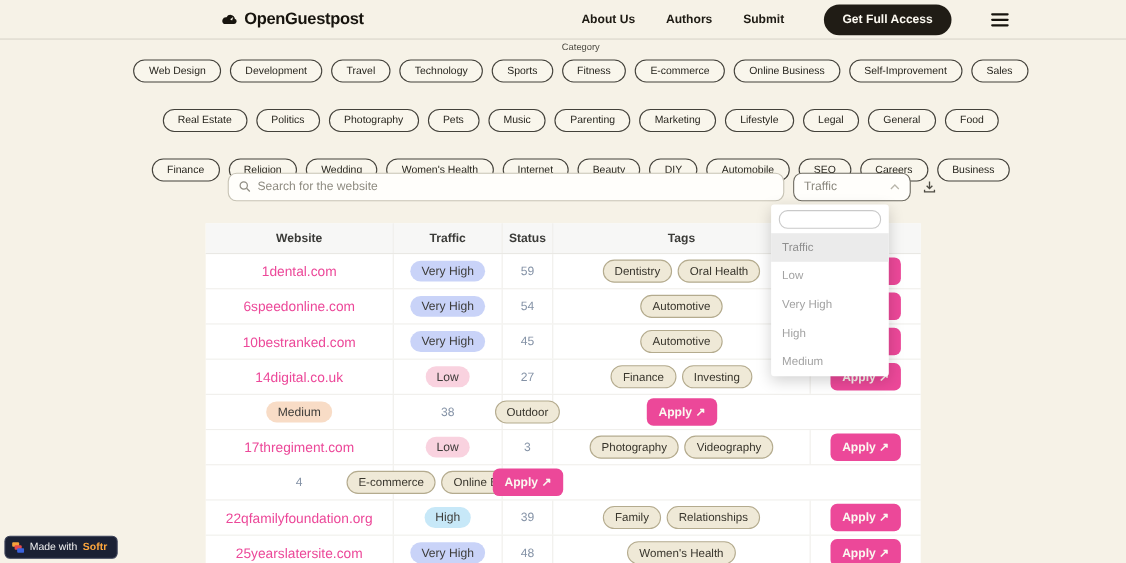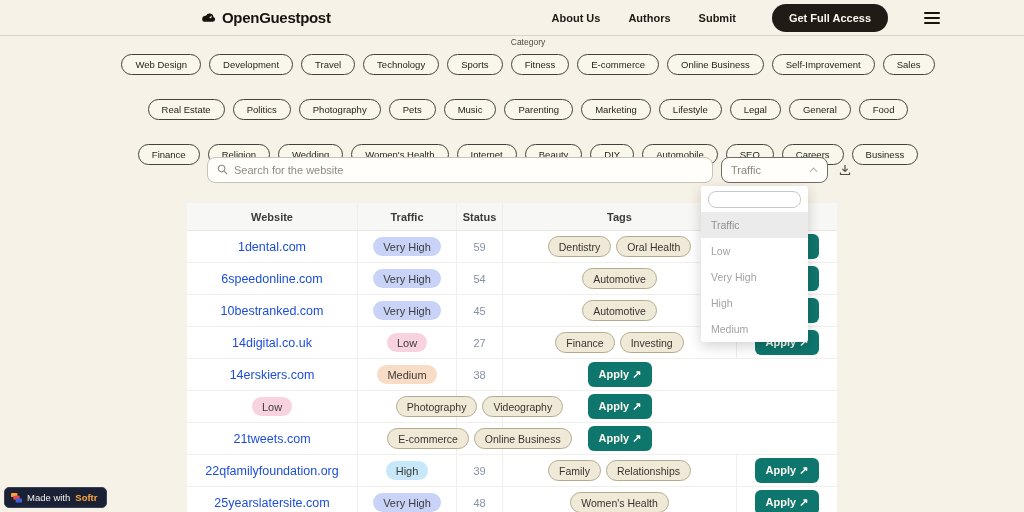--- a/index.html
+++ b/index.html
@@ -8,21 +8,21 @@
     font-family:"Liberation Sans", sans-serif;
     background:#f6f2e7;
     position:relative;
     color:#1e1b14;
   }
   
   .topbar {
     position:absolute; top:0; left:0; width:1024px; height:36px;
     border-bottom:1px solid #d8d4c9;
     display:flex; align-items:center;
-    padding:0 84px 0 200px;
+    padding:0 107px 0 200px;
   }
   .logo { display:flex; align-items:center; gap:5px; }
   .logo svg { width:17px; height:13px; }
   .logo-text { font-size:15px; font-weight:800; letter-spacing:-0.3px; color:#17140e; }
   .topnav { margin-left:auto; display:flex; align-items:center; gap:28px; }
   .nav-link { font-size:11px; font-weight:700; color:#1e1b14; cursor:pointer; background:none; border:none; font-family:inherit; }
   .cta-btn {
     margin-left:36px;
     background:#201c15; color:#fcf9f0;
     border:none; border-radius:999px;
@@ -79,30 +79,30 @@
   
   .table { position:absolute; top:203px; left:187px; width:650px; background:#ffffff; z-index:1; }
   .trow { display:grid; grid-template-columns:171px 99px 46px 234px 100px; border-bottom:1px solid #f0efec; }
   .trow > div {
     display:flex; align-items:center; justify-content:center;
     border-right:1px solid #efeeea; min-height:31px; padding:2px 4px;
   }
   .trow > div:last-child { border-right:none; }
   .thead { background:#f7f7f6; border-bottom:1px solid #e9e8e4; }
   .thead > div { min-height:27px; font-size:11px; font-weight:700; color:#3b3b38; }
-  .cell-website { font-size:12.5px; color:#1d4ed8; }
+  .cell-website { font-size:12.5px; color:#ec4899; }
   .badge { border-radius:999px; padding:3.5px 10px; font-size:11px; color:#3c3b38; white-space:nowrap; }
   .cell-status { font-size:11px; color:#8492a6; }
   .tags-wrap { display:flex; gap:5px; justify-content:center; flex-wrap:nowrap; }
   .tag {
     background:#efe9d7; border:1px solid #b4ab8e; border-radius:999px;
     padding:3.5px 10px; font-size:10.5px; color:#38352c; white-space:nowrap;
   }
   .apply-btn {
-    background:#0f766e; color:#fbf8f0; border:none; border-radius:6px;
+    background:#ec4899; color:#fbf8f0; border:none; border-radius:6px;
     padding:6px 11px; font-size:11px; font-weight:700; font-family:inherit;
     cursor:pointer; white-space:nowrap;
   }
   
   .softr-badge {
     position:absolute; left:4px; top:487px; z-index:40;
     background:#1b2134; border:1px solid #3a4057; border-radius:5px;
     display:flex; align-items:flex-end; gap:5px; padding:4px 9px 4px 6px;
   }
   .softr-badge .txt { font-size:9.5px; color:#f2f2f2; }
@@ -284,49 +284,51 @@
             <span class="tag">Finance</span>
             <span class="tag">Investing</span>
           </span>
         </div>
         <div>
           <button class="apply-btn">Apply ↗</button>
         </div>
       </div>
       <div class="trow">
         <div>
-          <span class="cell-website">14erskiers.com</span>
-        </div>
-        <div>
           <span class="badge" style="background: rgb(248, 220, 198);">Medium</span>
         </div>
         <div class="cell-status">38</div>
         <div>
-          <button class="apply-btn">Apply ↗</button>
-        </div>
-      </div>
-      <div class="trow">
+          <span class="tags-wrap">
+            <span class="tag">Outdoor</span>
+          </span>
+        </div>
+        <div>
+          <button class="apply-btn">Apply ↗</button>
+        </div>
+      </div>
+      <div class="trow">
+        <div>
+          <span class="cell-website">17thregiment.com</span>
+        </div>
         <div>
           <span class="badge" style="background: rgb(249, 210, 223);">Low</span>
         </div>
         <div class="cell-status">3</div>
         <div>
           <span class="tags-wrap">
             <span class="tag">Photography</span>
             <span class="tag">Videography</span>
           </span>
         </div>
         <div>
           <button class="apply-btn">Apply ↗</button>
         </div>
       </div>
       <div class="trow">
-        <div>
-          <span class="cell-website">21tweets.com</span>
-        </div>
         <div class="cell-status">4</div>
         <div>
           <span class="tags-wrap">
             <span class="tag">E-commerce</span>
             <span class="tag">Online Business</span>
           </span>
         </div>
         <div>
           <button class="apply-btn">Apply ↗</button>
         </div>

